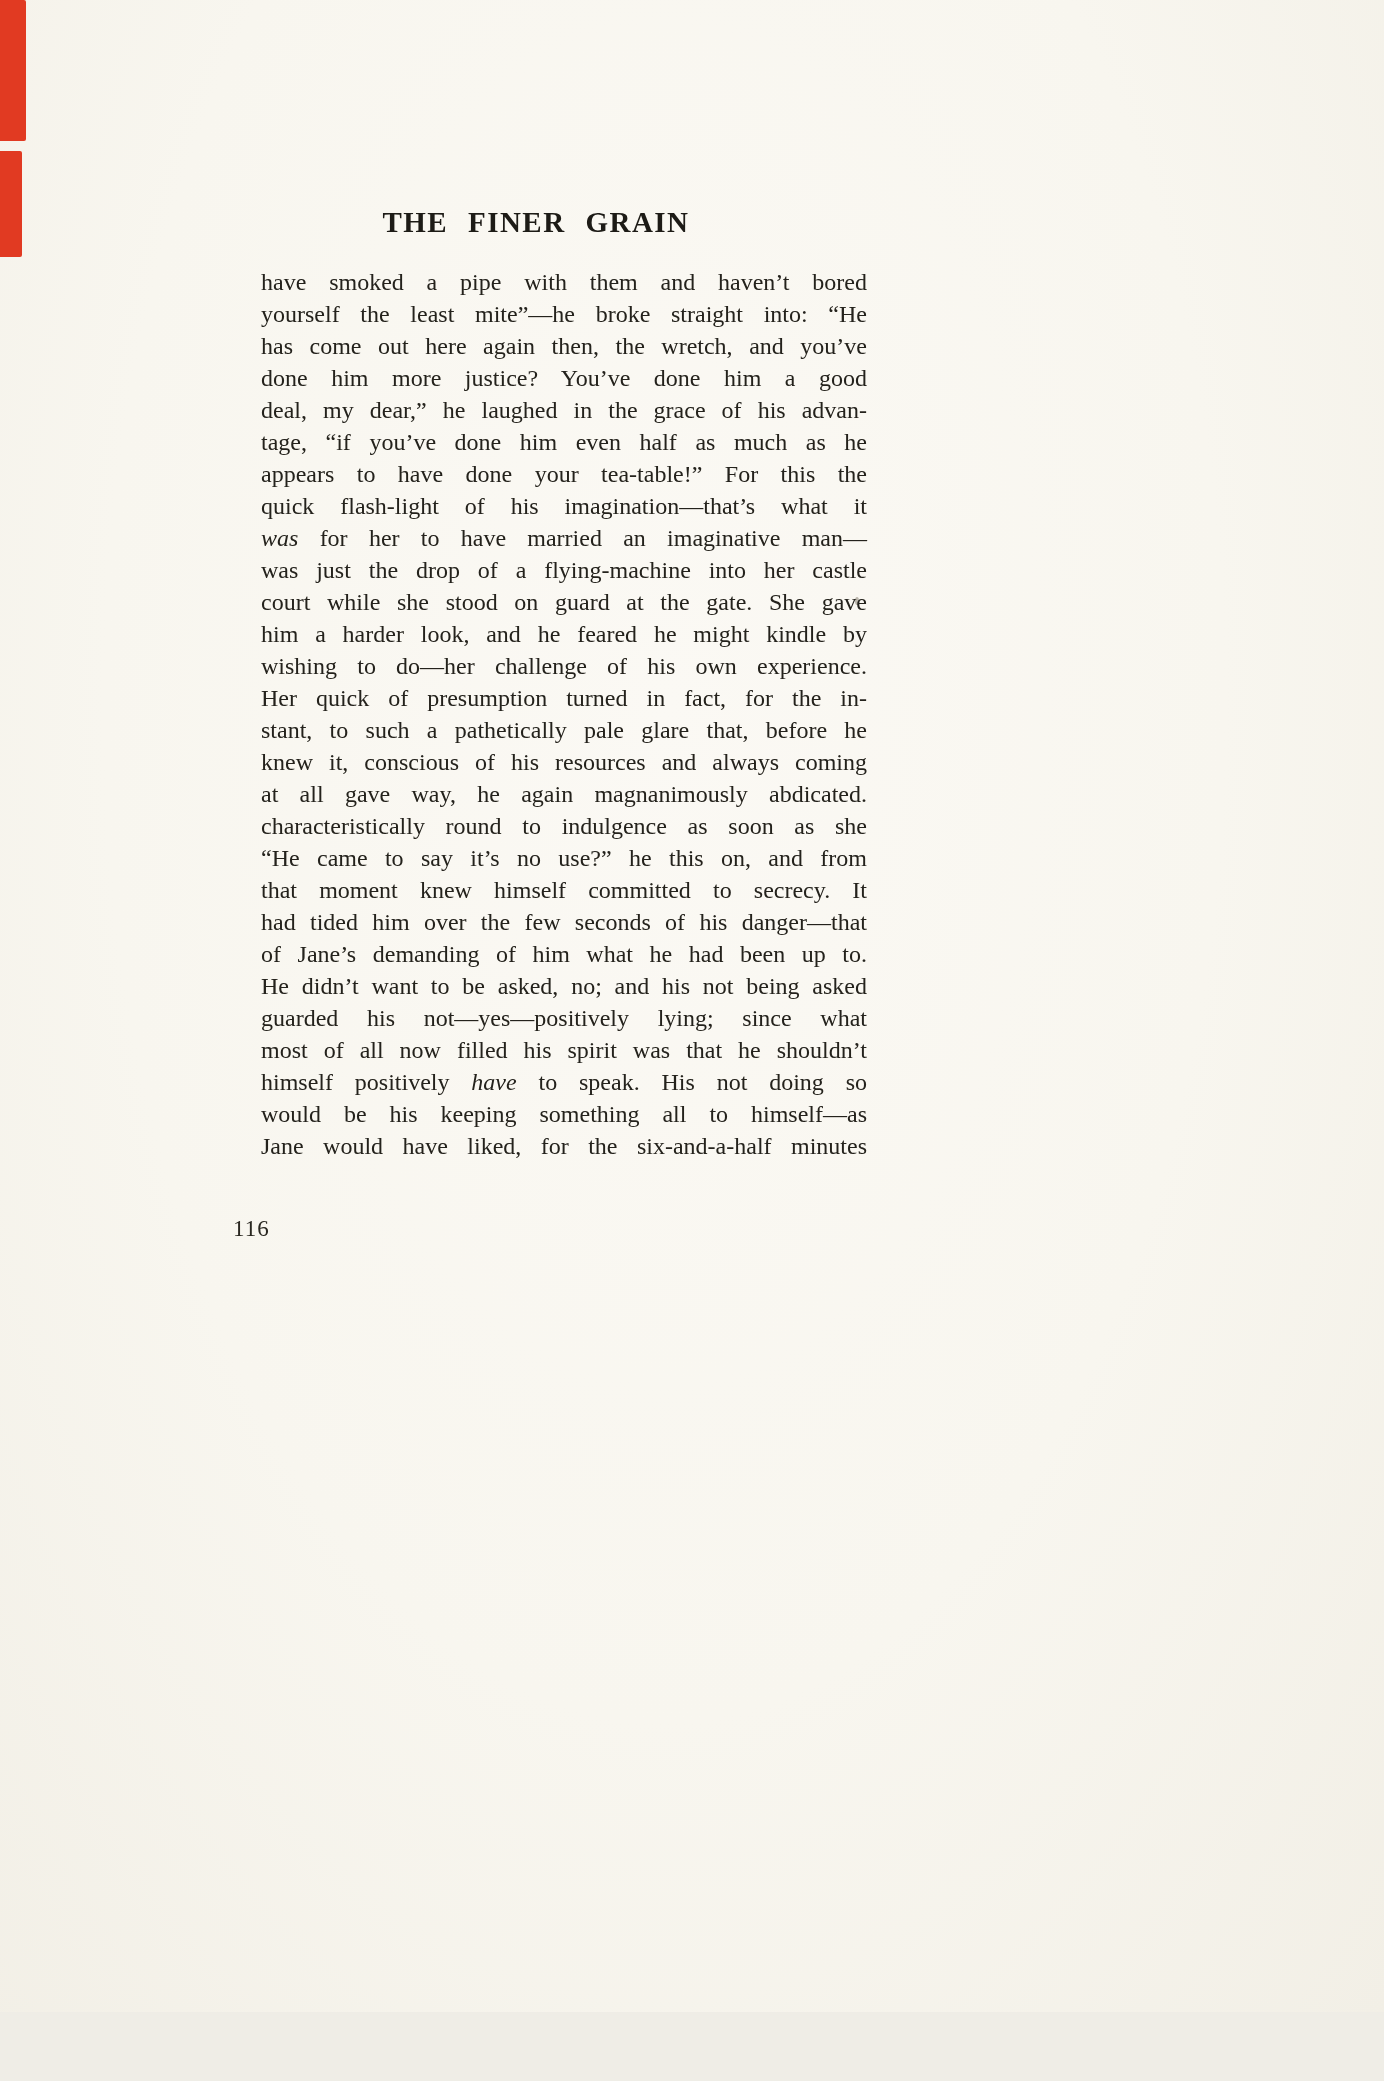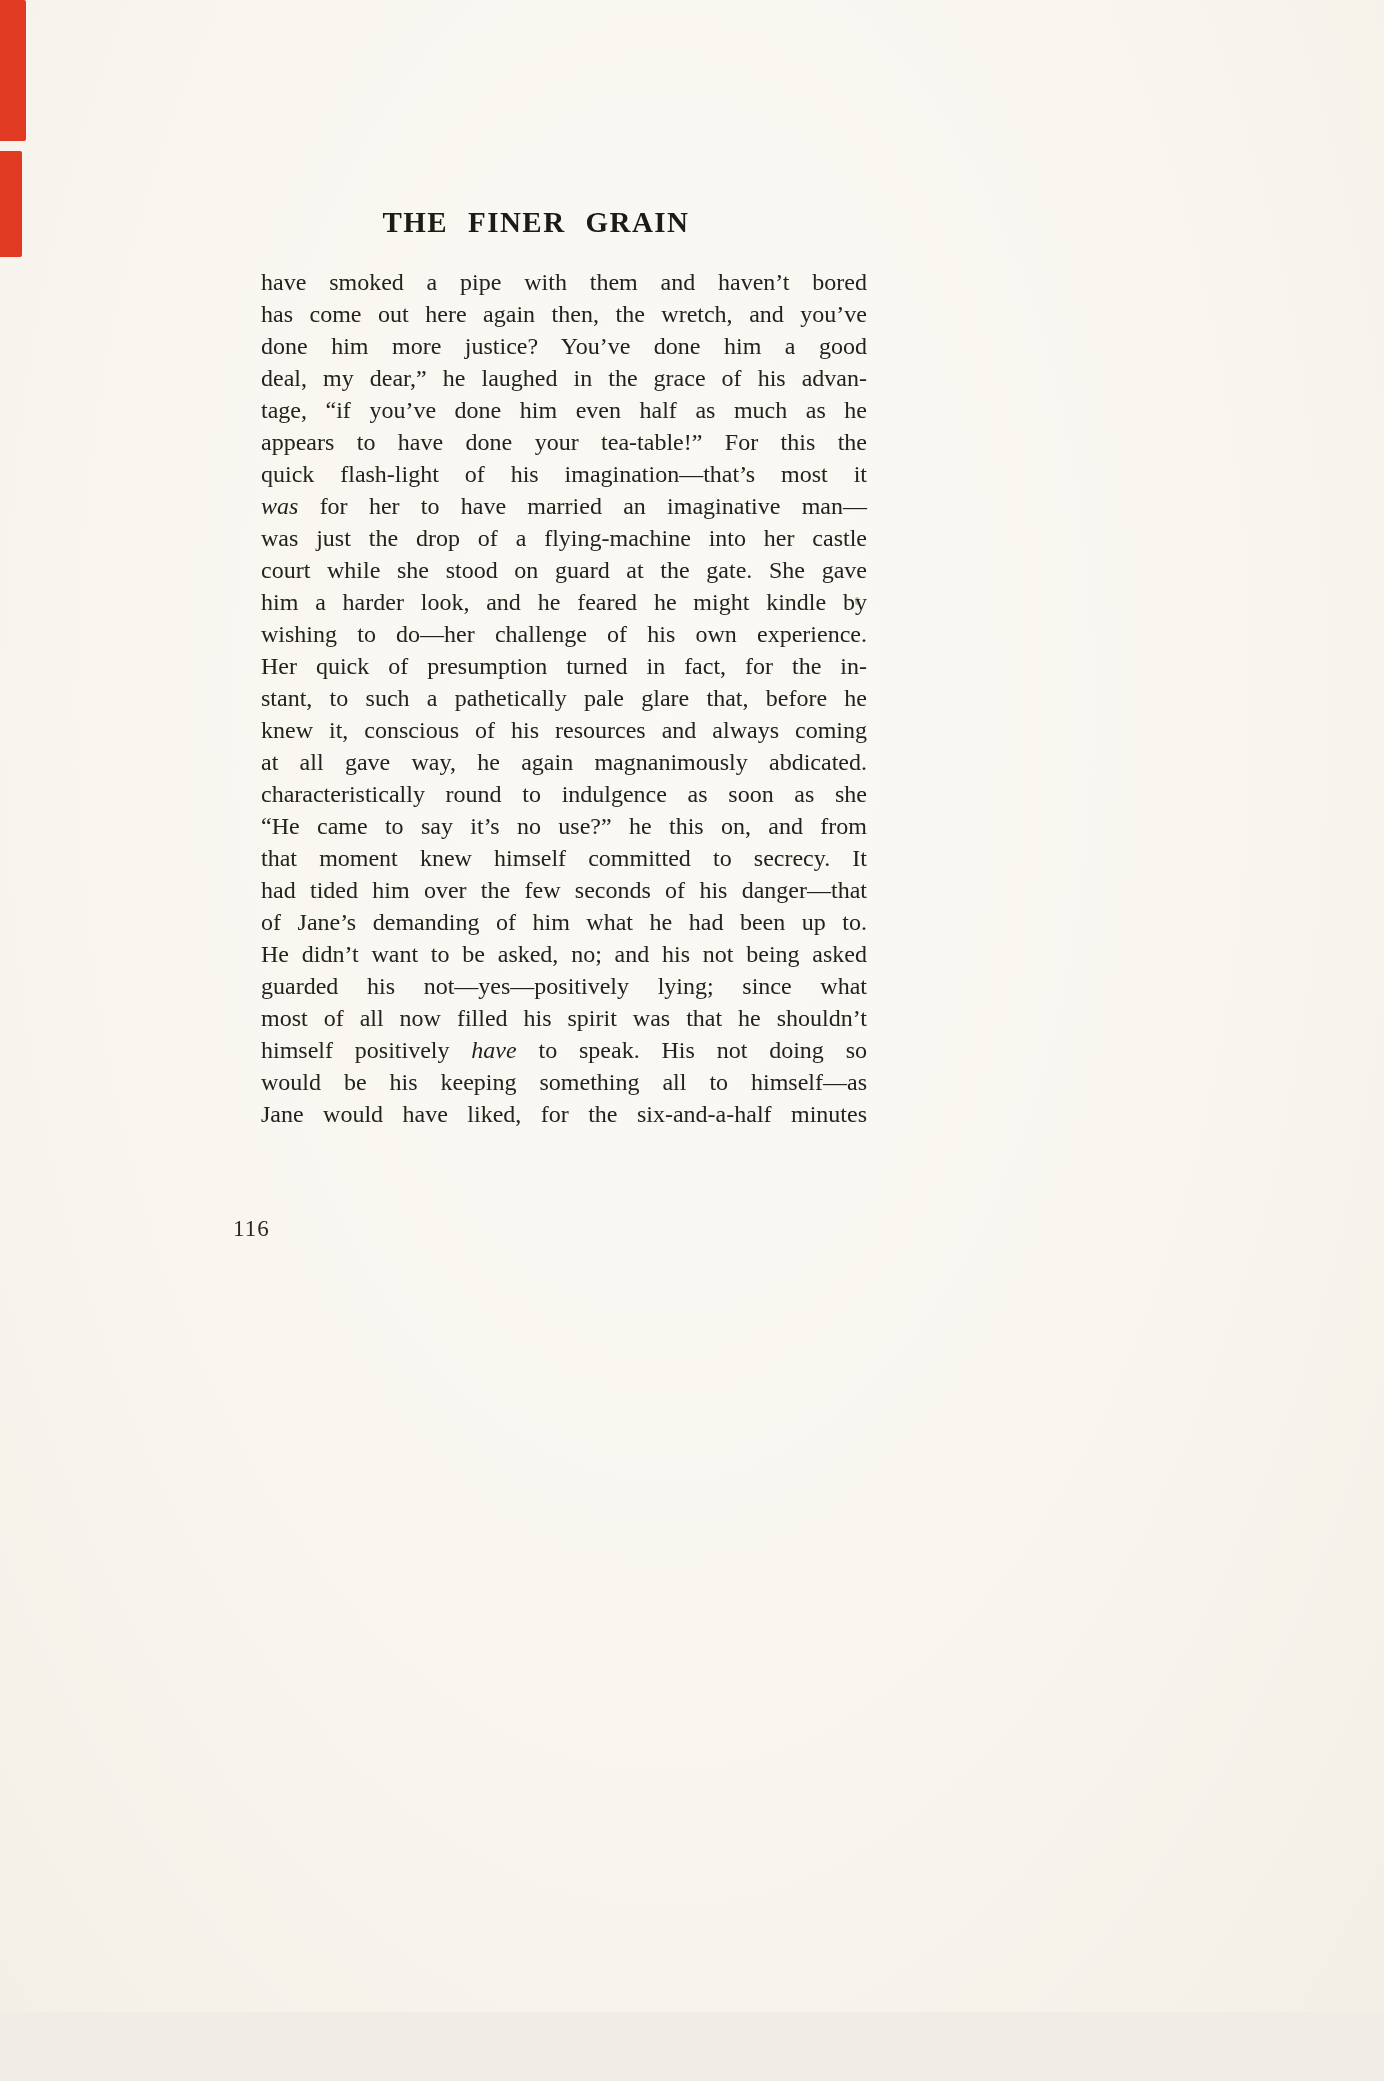--- a/index.html
+++ b/index.html
@@ -87,26 +87,27 @@
 
 <div class="page">
   <div class="red-bar bar1" style="background: rgb(225, 58, 34);"></div>
   <div class="red-bar bar2" style="background: rgb(225, 58, 34);"></div>
   <div class="speck"></div>
 
   <h1 class="title">THE FINER GRAIN</h1>
 
   <div class="body-text">
       <div class="line">have smoked a pipe with them and haven’t bored</div>
+      <div class="line">yourself the least mite”—he broke straight into: “He</div>
       <div class="line">has come out here again then, the wretch, and you’ve</div>
       <div class="line">done him more justice? You’ve done him a good</div>
       <div class="line">deal, my dear,” he laughed in the grace of his advan-</div>
       <div class="line">tage, “if you’ve done him even half as much as he</div>
       <div class="line">appears to have done your tea-table!” For this the</div>
-      <div class="line">quick flash-light of his imagination—that’s most it</div>
+      <div class="line">quick flash-light of his imagination—that’s what it</div>
       <div class="line"><i>was</i> for her to have married an imaginative man—</div>
       <div class="line">was just the drop of a flying-machine into her castle</div>
       <div class="line">court while she stood on guard at the gate. She gave</div>
       <div class="line">him a harder look, and he feared he might kindle by</div>
       <div class="line">wishing to do—her challenge of his own experience.</div>
       <div class="line">Her quick of presumption turned in fact, for the in-</div>
       <div class="line">stant, to such a pathetically pale glare that, before he</div>
       <div class="line">knew it, conscious of his resources and always coming</div>
       <div class="line">at all gave way, he again magnanimously abdicated.</div>
       <div class="line">characteristically round to indulgence as soon as she</div>

